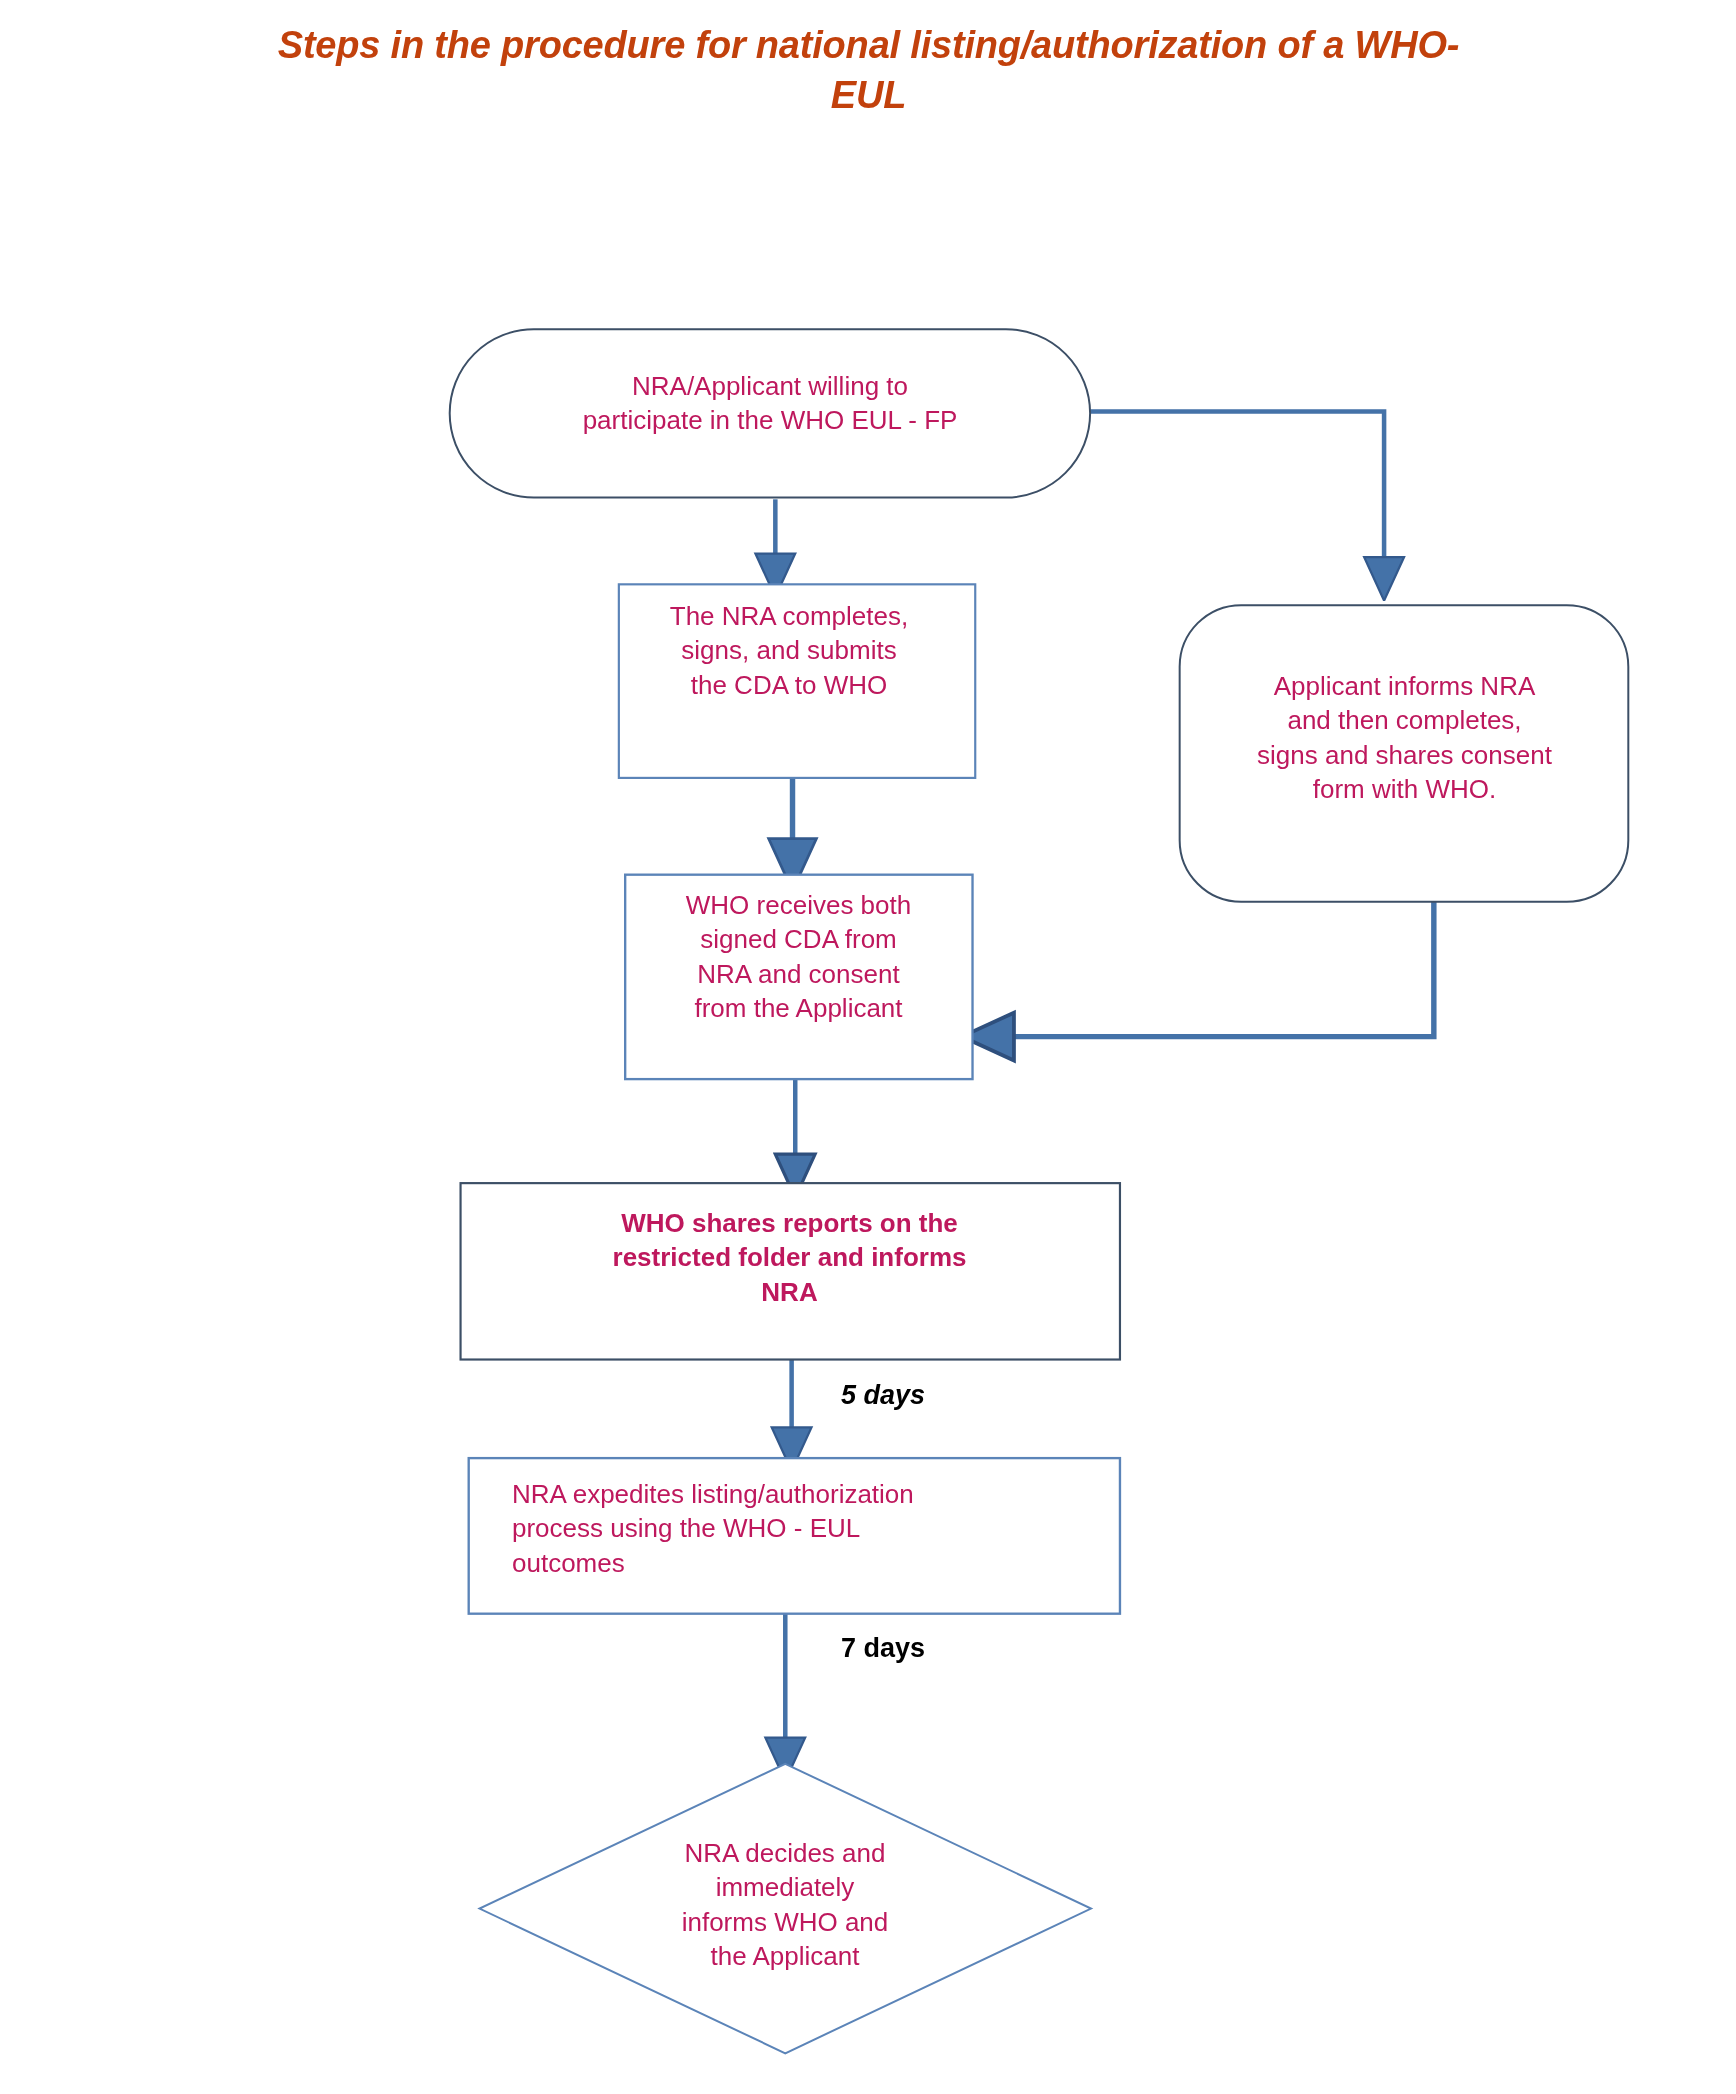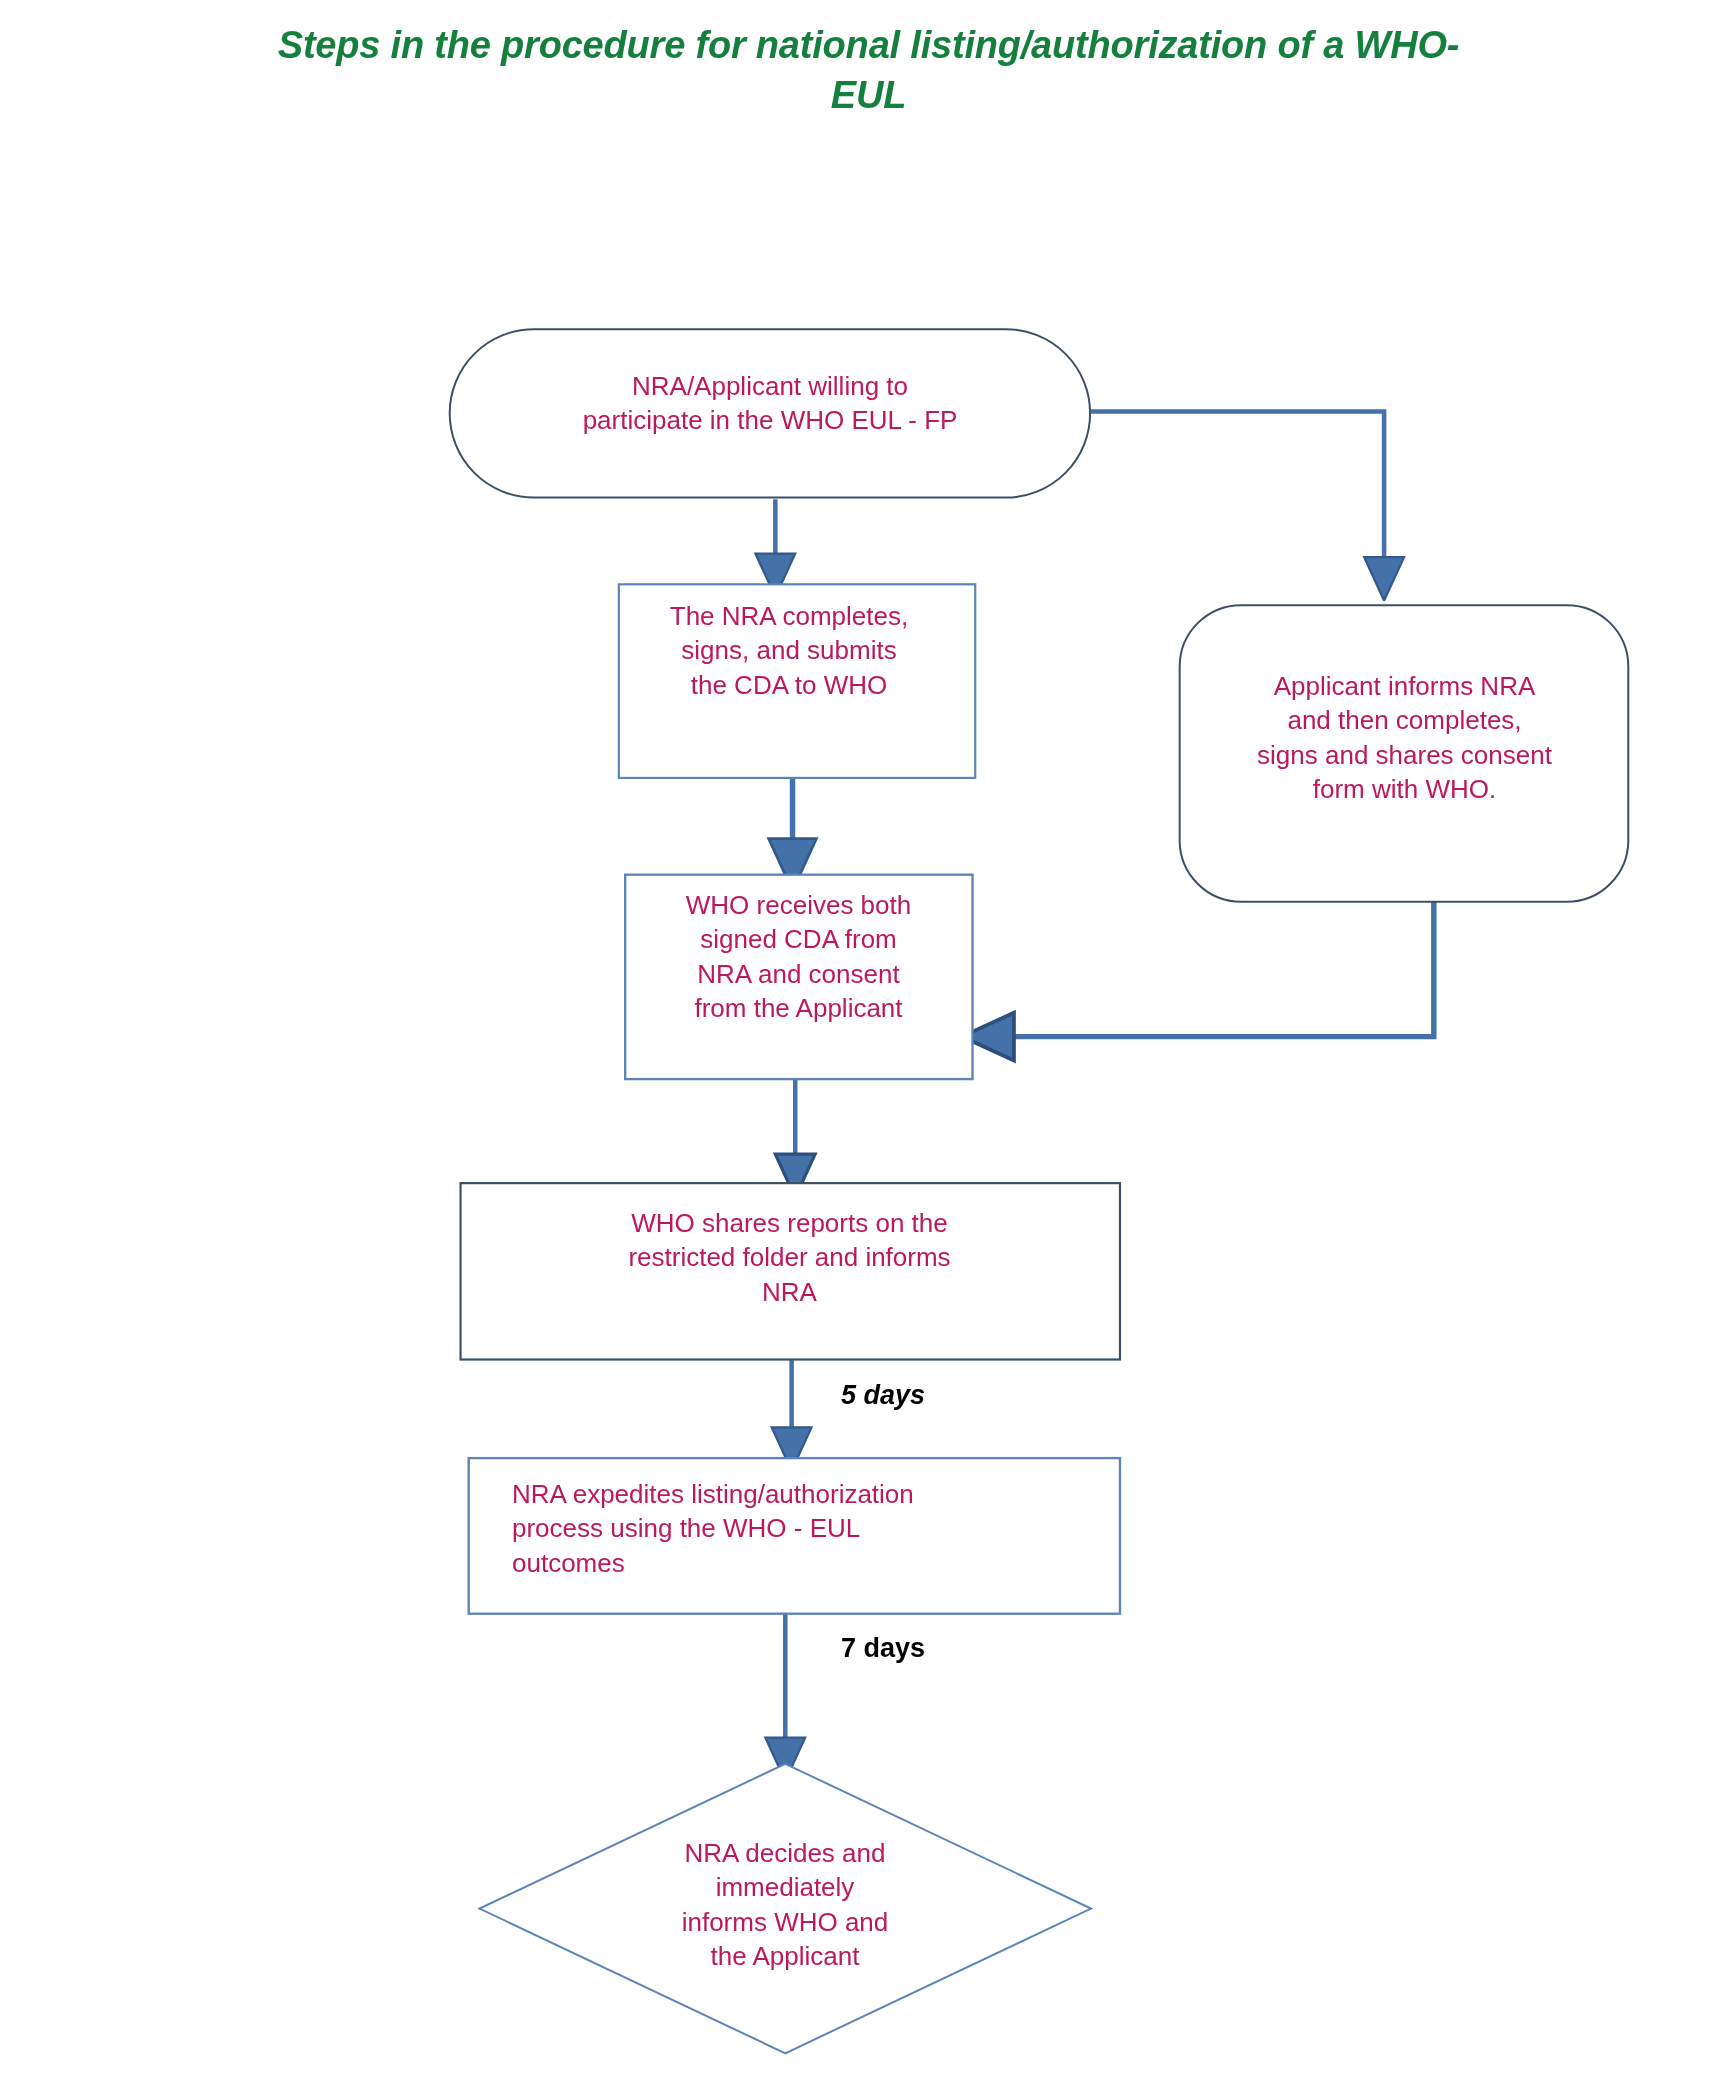--- a/index.html
+++ b/index.html
@@ -23,21 +23,21 @@
   .title {
     position: absolute;
     left: 0;
     top: 20px;
     width: 1737px;
     text-align: center;
     font-weight: bold;
     font-style: italic;
     font-size: 38px;
     line-height: 1.32;
-    color: #15803d;
+    color: #c2410c;
     letter-spacing: -0.2px;
   }
   .title .l1, .title .l2 { display: block; }
   .title .l1 { padding: 0 244px; }
   svg.flow {
     position: absolute;
     left: 0;
     top: 0;
     width: 1737px;
     height: 2094px;
@@ -158,21 +158,21 @@
     <div>form with  WHO.</div>
   </div>
 
   <div class="node-text centered" style="left:625px; top:888px; width:347px;">
     <div>WHO receives both</div>
     <div>signed CDA from</div>
     <div>NRA and consent</div>
     <div>from the Applicant</div>
   </div>
 
-  <div class="node-text centered" style="left:460px; top:1206px; width:659px;">
+  <div class="node-text centered" style="left:460px; top:1206px; width:659px;font-weight:bold;">
     <div>WHO shares reports on the</div>
     <div>restricted folder and informs</div>
     <div>NRA</div>
   </div>
 
   <div class="node-text lefted" style="left:512px; top:1477px; width:597px;">
     <div>NRA expedites listing/authorization</div>
     <div>process using the WHO - EUL</div>
     <div>outcomes</div>
   </div>

